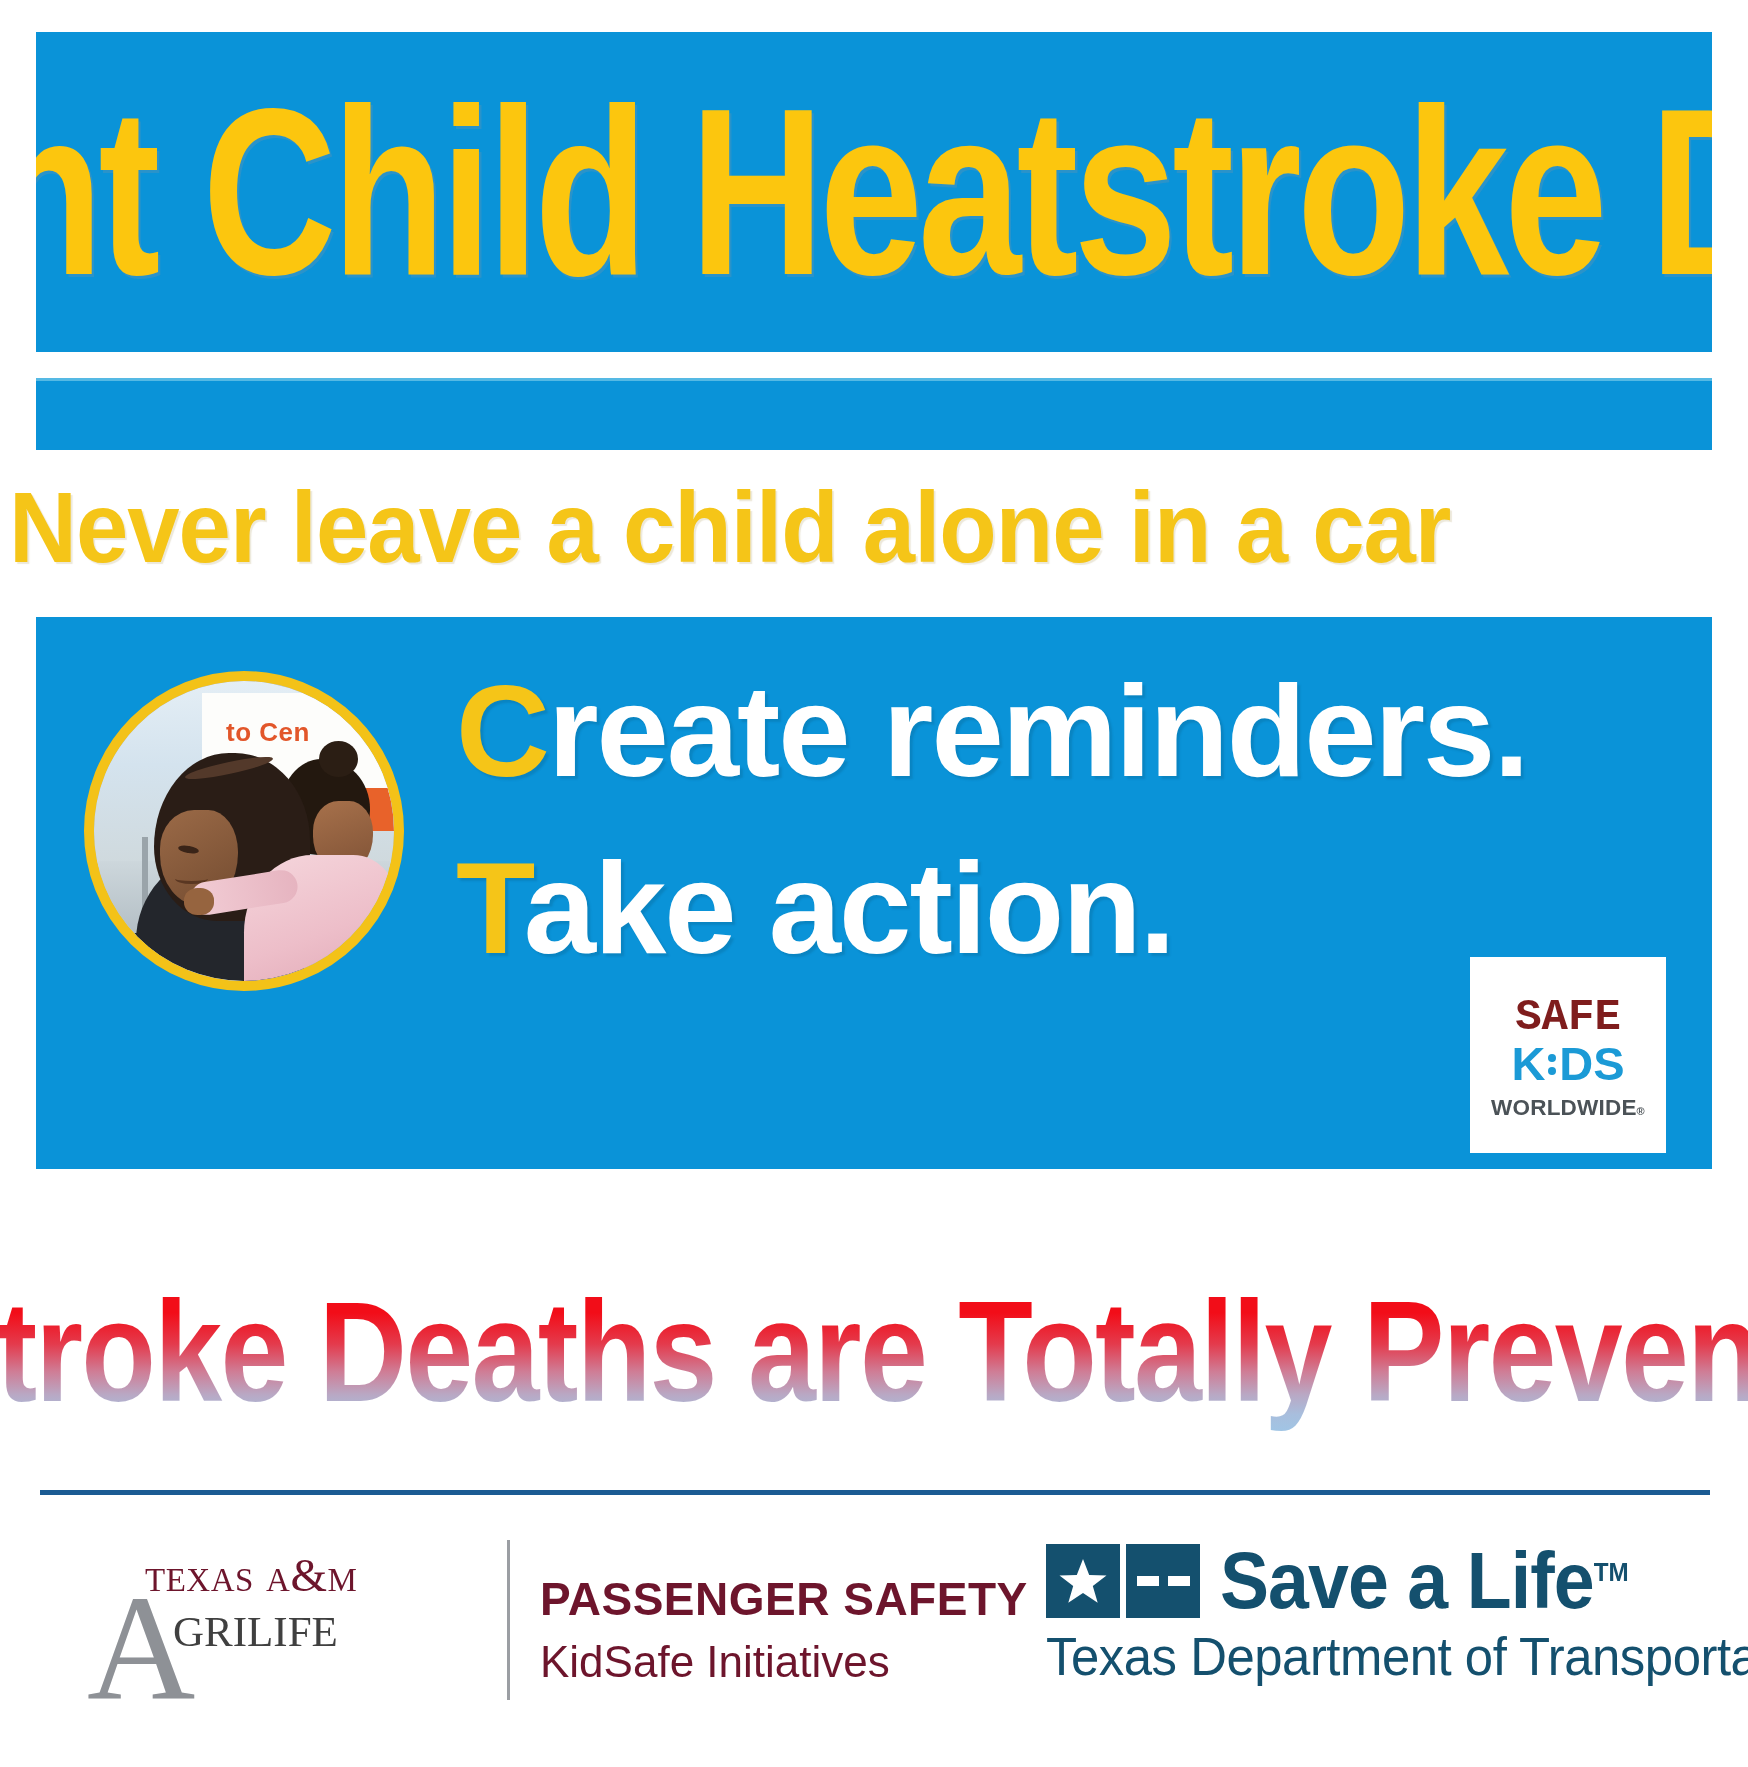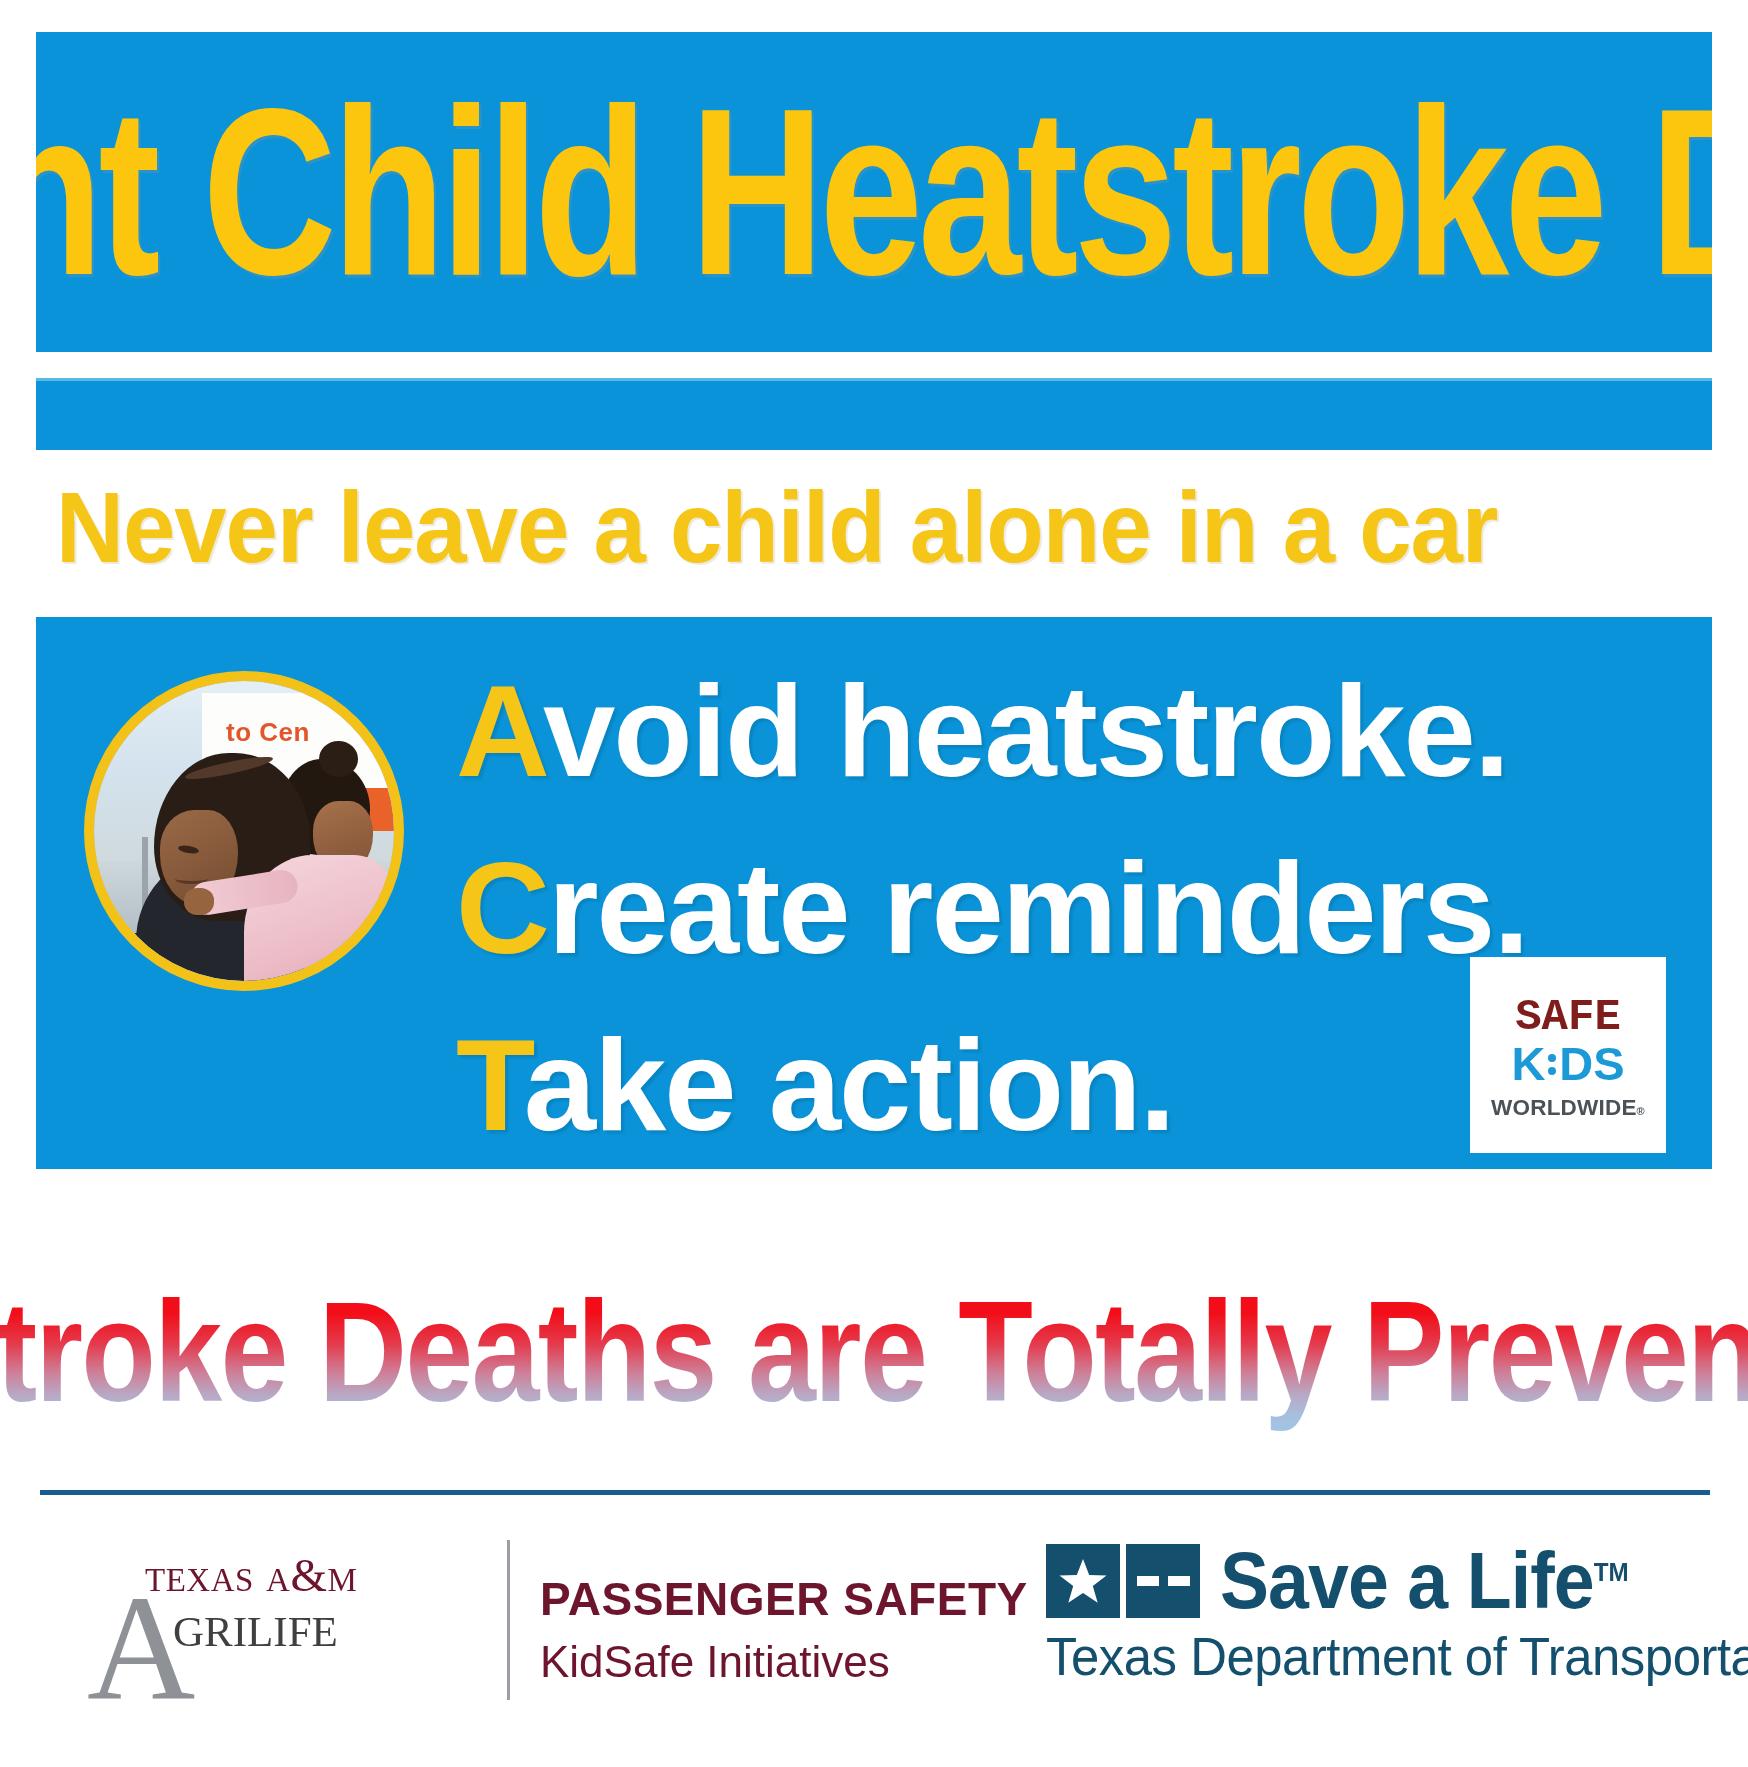--- a/index.html
+++ b/index.html
@@ -53,27 +53,27 @@
     top: 378px;
     width: 1676px;
     height: 72px;
     background: #0a93d8;
     border-top: 3px solid #55b9e4;
   }
 
   
   .tagline-wrap {
     position: absolute;
-    left: 10px;
+    left: 16px;
     top: 452px;
     width: 1480px;
     height: 150px;
     display: flex;
     align-items: center;
-    justify-content: flex-start;
+    justify-content: flex-end;
   }
   .tagline {
     white-space: nowrap;
     font-family: "Liberation Sans Narrow", "Liberation Sans", sans-serif;
     font-weight: 700;
     font-size: 100px;
     letter-spacing: -1px;
     color: #f5c518;
     transform: scaleX(0.94);
     text-shadow: 2px 2px 1px rgba(200,190,150,0.35);
@@ -483,21 +483,20 @@
         <div class="ph-mom-face"></div>
         <div class="ph-mom-eye"></div>
         <div class="ph-mom-smile"></div>
         <div class="ph-kid-jacket"></div>
         <div class="ph-kid-arm"></div>
         <div class="ph-kid-hand"></div>
       </div>
     </div>
 
     <div class="act-lines">
-      <div class="act-line"><span class="act-cap">A</span><span>void heatstroke.</span></div>
       <div class="act-line"><span class="act-cap">C</span><span>reate reminders.</span></div>
       <div class="act-line"><span class="act-cap">T</span><span>ake action.</span></div>
     </div>
 
     <div class="safekids">
       <div class="sk-safe">SAFE</div>
       <div class="sk-kids">
         <span>K</span>
         <span class="sk-colon">
             <i></i>

